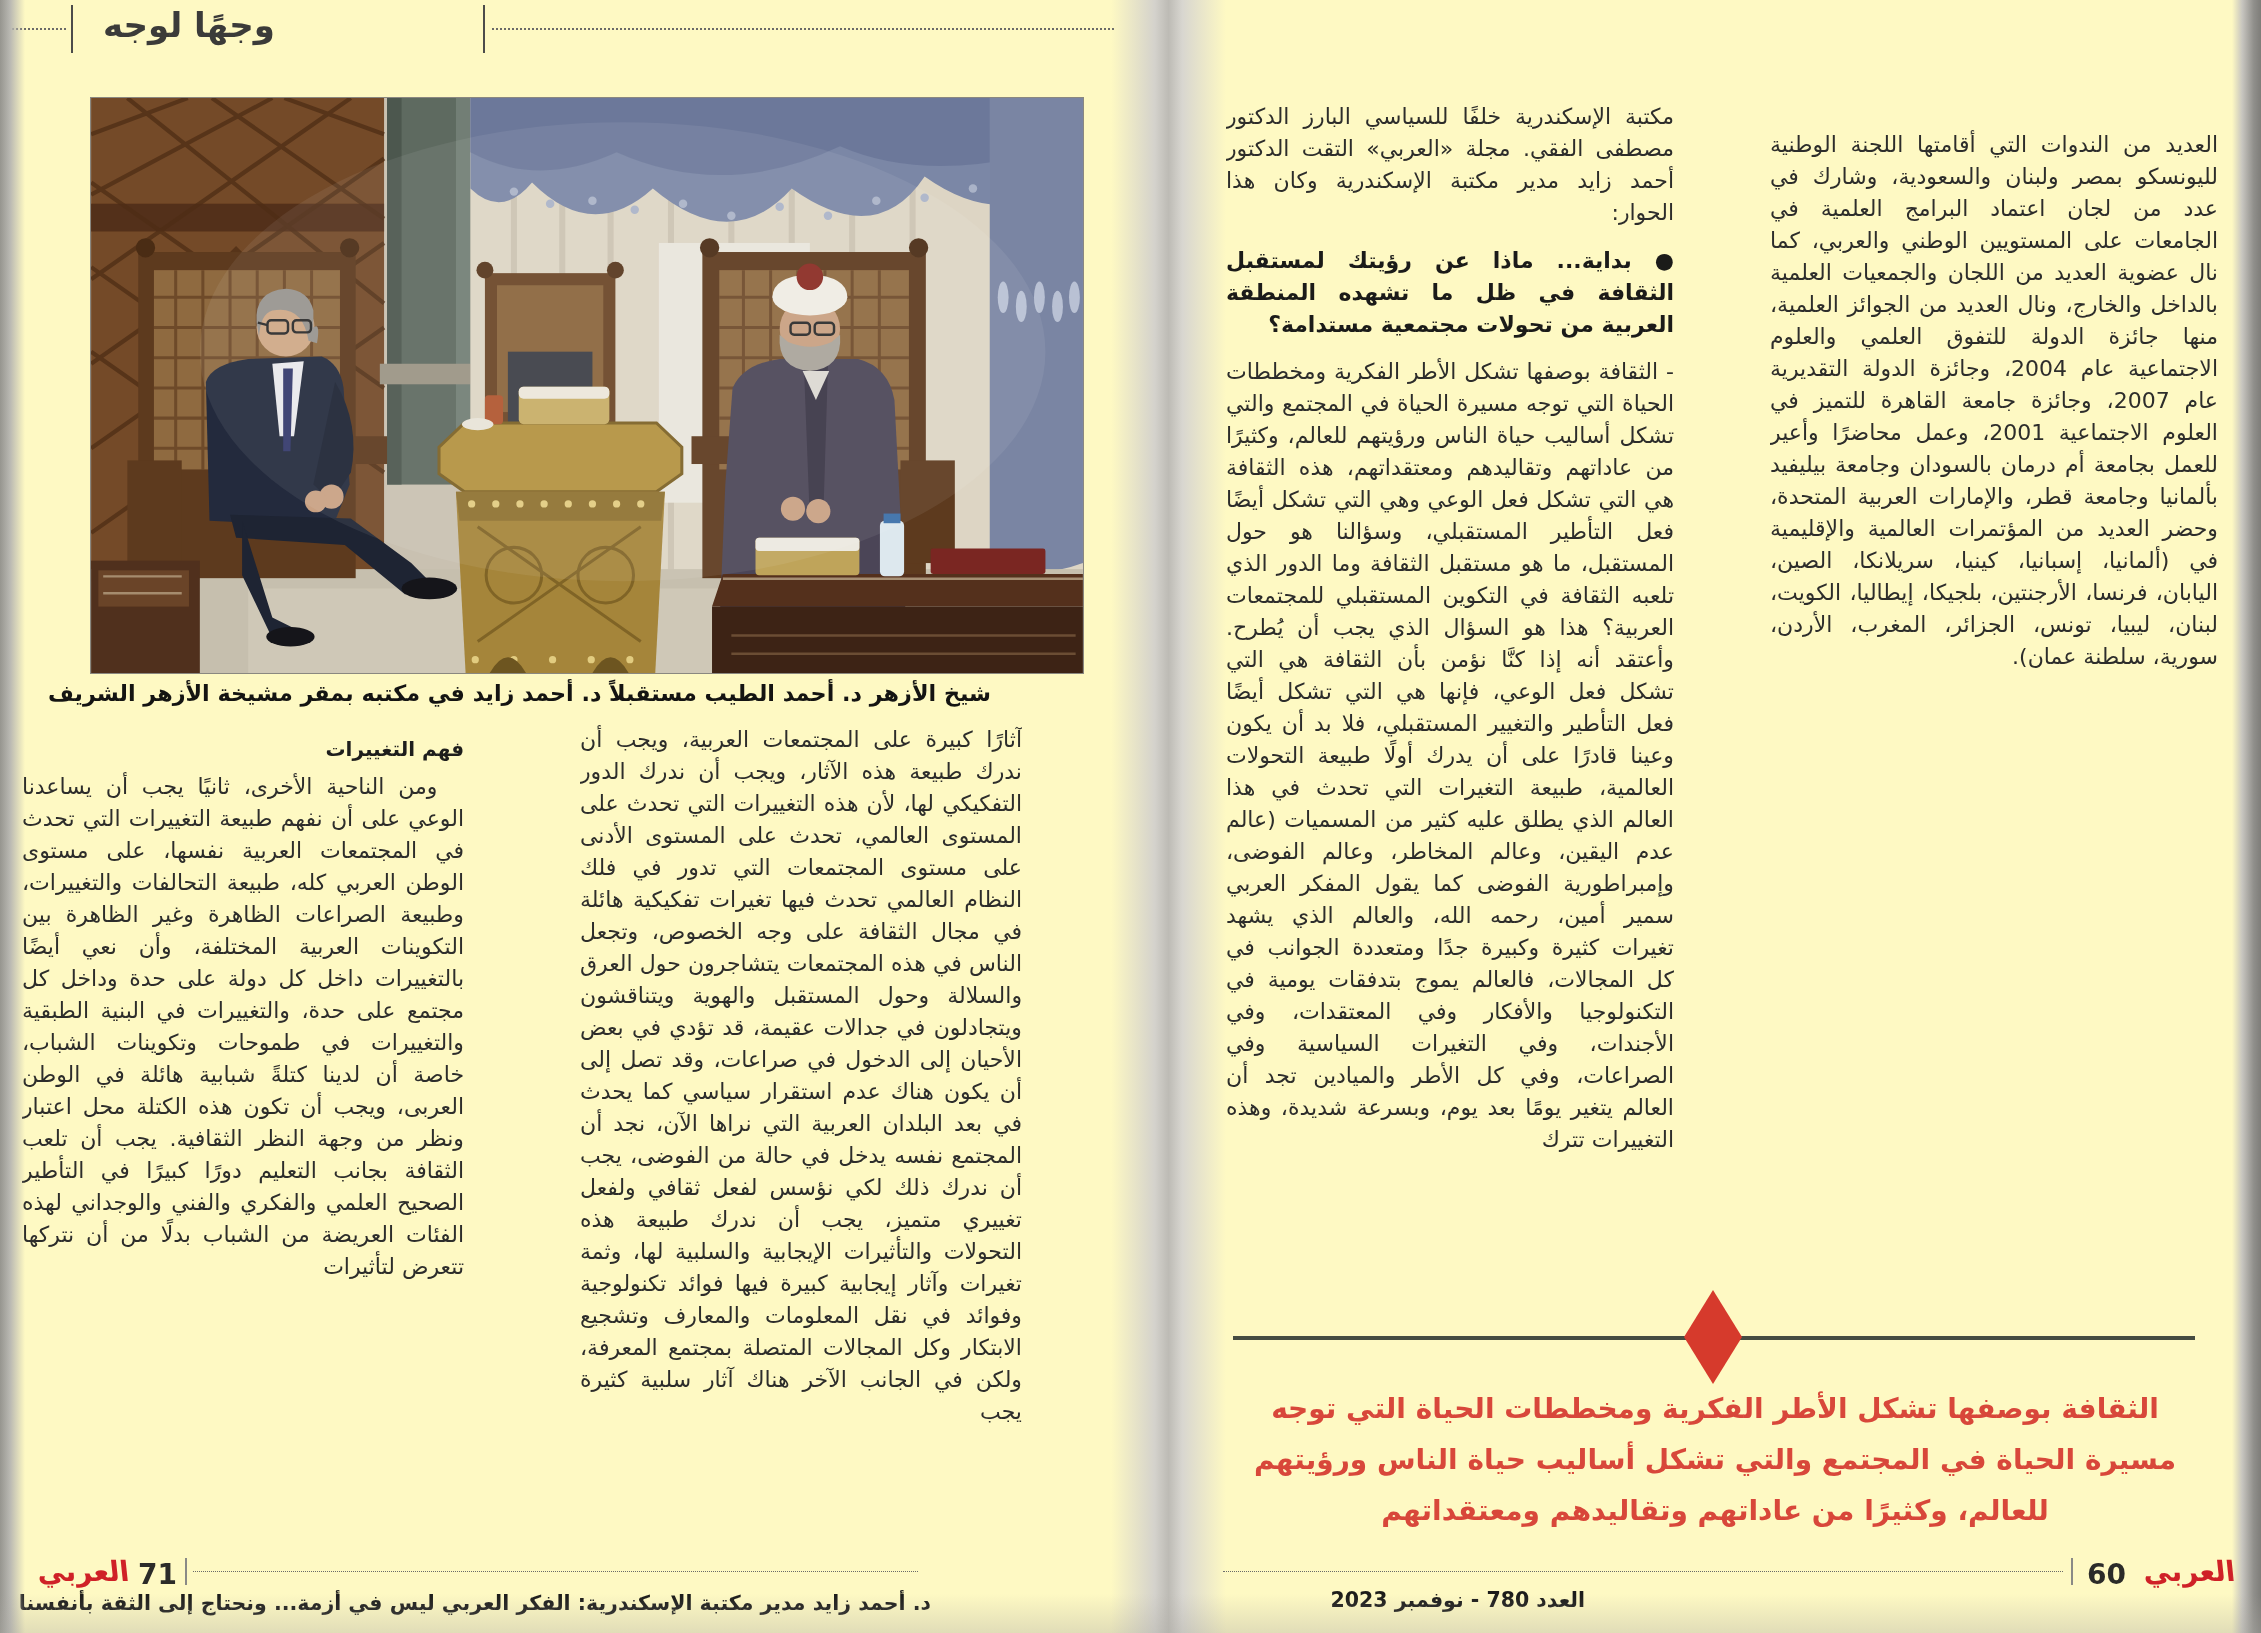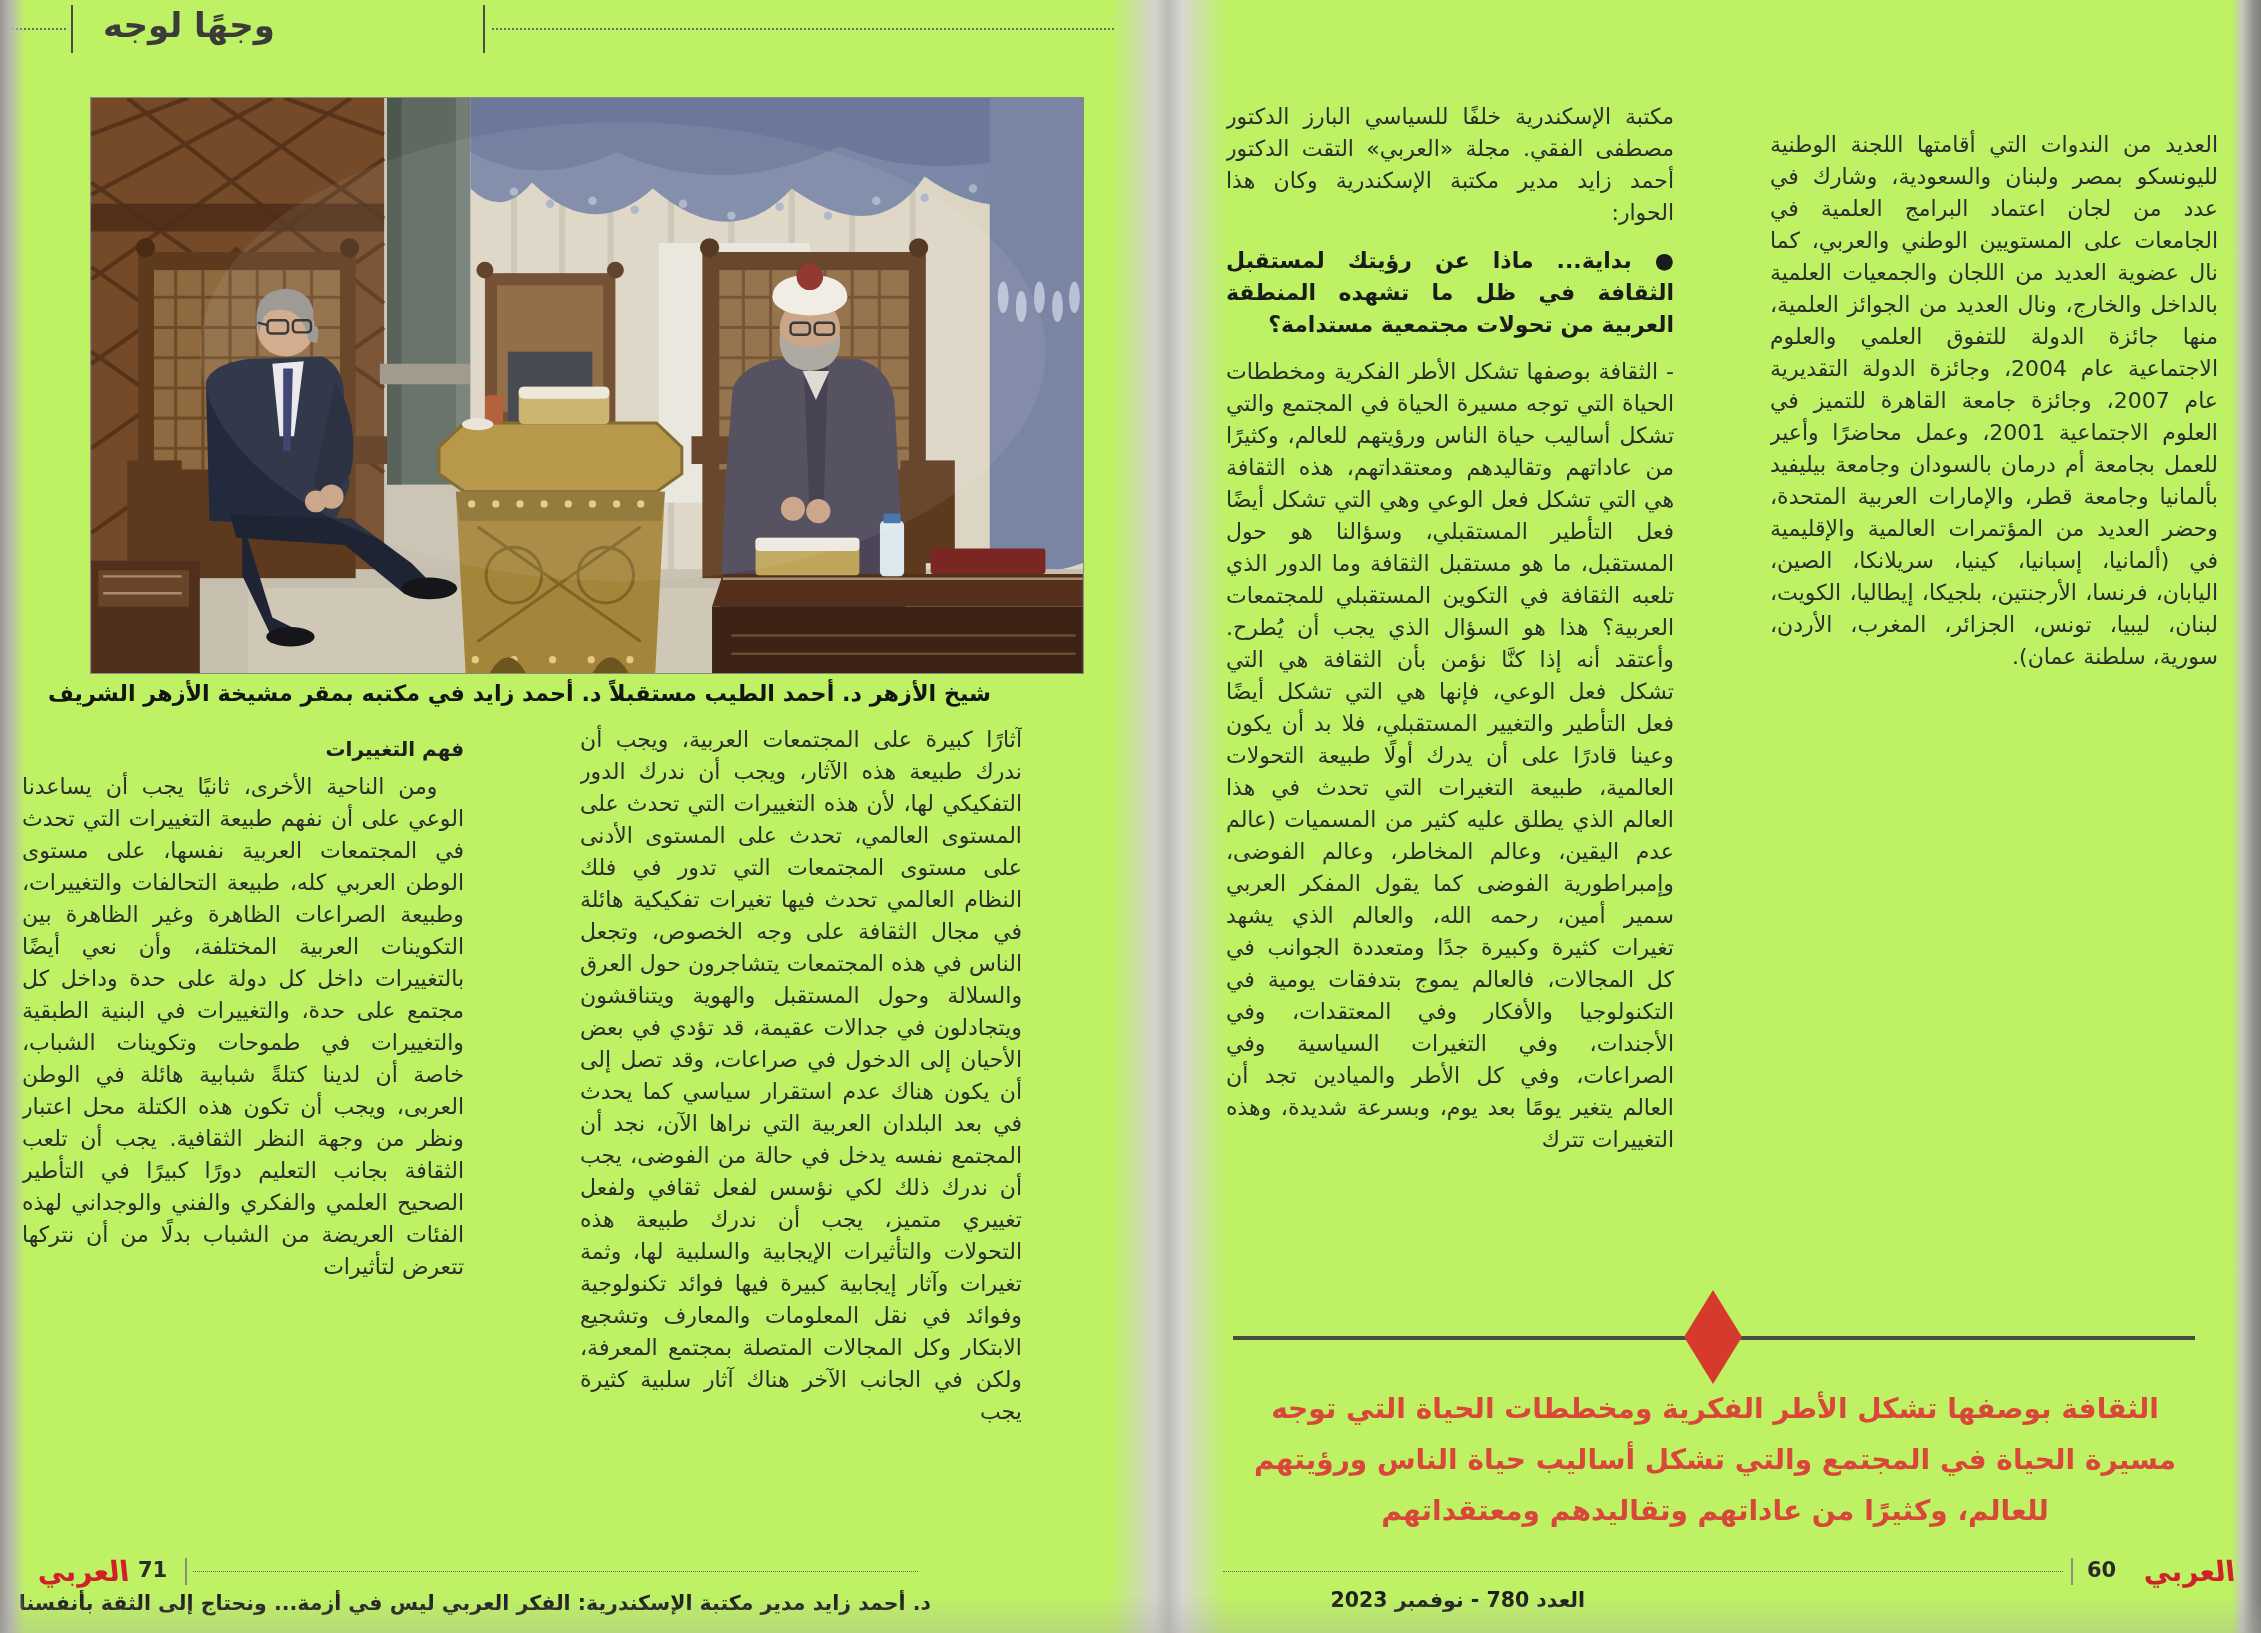--- a/index.html
+++ b/index.html
@@ -1,16 +1,16 @@
 <!DOCTYPE html>
 <html lang="ar" dir="rtl" style="font-size:9.7px"><head>
 <meta charset="utf-8">
 <style>
   html,body{margin:0;padding:0;background:#dddcd8;}
-  #spread{position:relative;width:2261px;height:1633px;background:#bef264;overflow:hidden;
+  #spread{position:relative;width:2261px;height:1633px;background:#fef9c3;overflow:hidden;
           font-family:"DejaVu Sans",sans-serif;direction:rtl;}
   .abs{position:absolute;}
   
   #left-edge{left:0;top:0;width:25px;height:1633px;
     background:linear-gradient(90deg,#96958f 0%,#b9b8b2 40%,rgba(245,244,239,0) 100%);}
   #gutter{left:1111px;top:0;width:115px;height:1633px;
     background:linear-gradient(90deg,rgba(245,244,239,0) 0%,#d4d2cc 38%,#bdbbb5 50%,#d8d6d0 62%,rgba(247,246,242,0) 100%);}
   #right-edge{left:2232px;top:0;width:29px;height:1633px;
     background:linear-gradient(90deg,rgba(247,246,242,0) 0%,#c7c5bf 35%,#908f8b 75%,#7e7d79 100%);}
   #bottom-shade{left:0;top:1594px;width:2261px;height:39px;
@@ -28,21 +28,21 @@
   .subhead{font-size:20px;font-weight:bold;color:#1e1e1c;margin:8.5px 0 6px 0;}
   .q-bold{font-weight:bold;color:#1b1b19;}
   .indent{text-indent:26.6px;}
   
   #quote-rule{left:1233px;top:1336px;width:962px;height:3.6px;background:#454c41;}
   #quote-diamond{left:1684px;top:1290px;width:58px;height:94px;background:#d63a2c;
     transform:rotate(0deg);clip-path:polygon(50% 0,100% 50%,50% 100%,0 50%);}
   .quote-line{font-size:28px;font-weight:bold;color:#d8473a;text-align:center;line-height:51px;white-space:nowrap;}
   
   .logo{font-weight:bold;color:#cf2127;font-size:28px;transform:skewX(6deg);display:inline-block;}
-  .pagenum{font-size:21px;color:#2b2b29;font-weight:bold;text-align:right;}
+  .pagenum{font-size:28px;color:#2b2b29;font-weight:bold;text-align:right;}
   .footer-small{font-size:20.5px;font-weight:bold;color:#1c1c1a;white-space:nowrap;}
   .ticbar{width:1.8px;height:26.6px;background:#8a8a86;}
 </style>
 </head>
 <body>
 
 <div id="spread">
 
   <div class="abs" style="left:0;top:0;width:1123px;height:1633px;">
 

